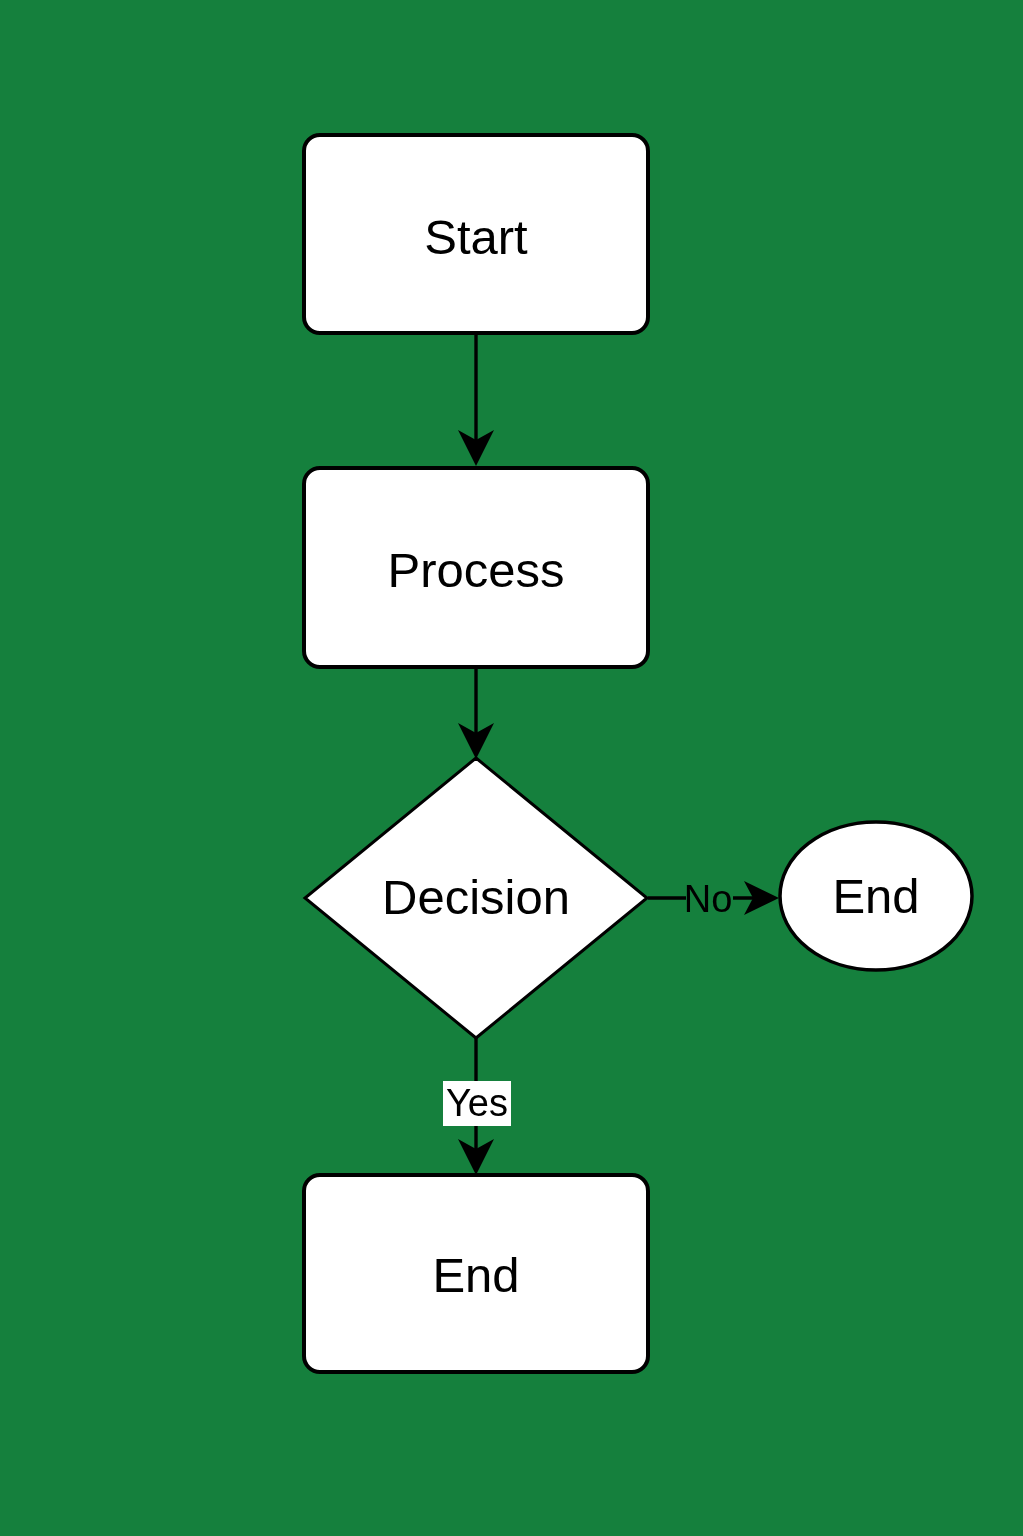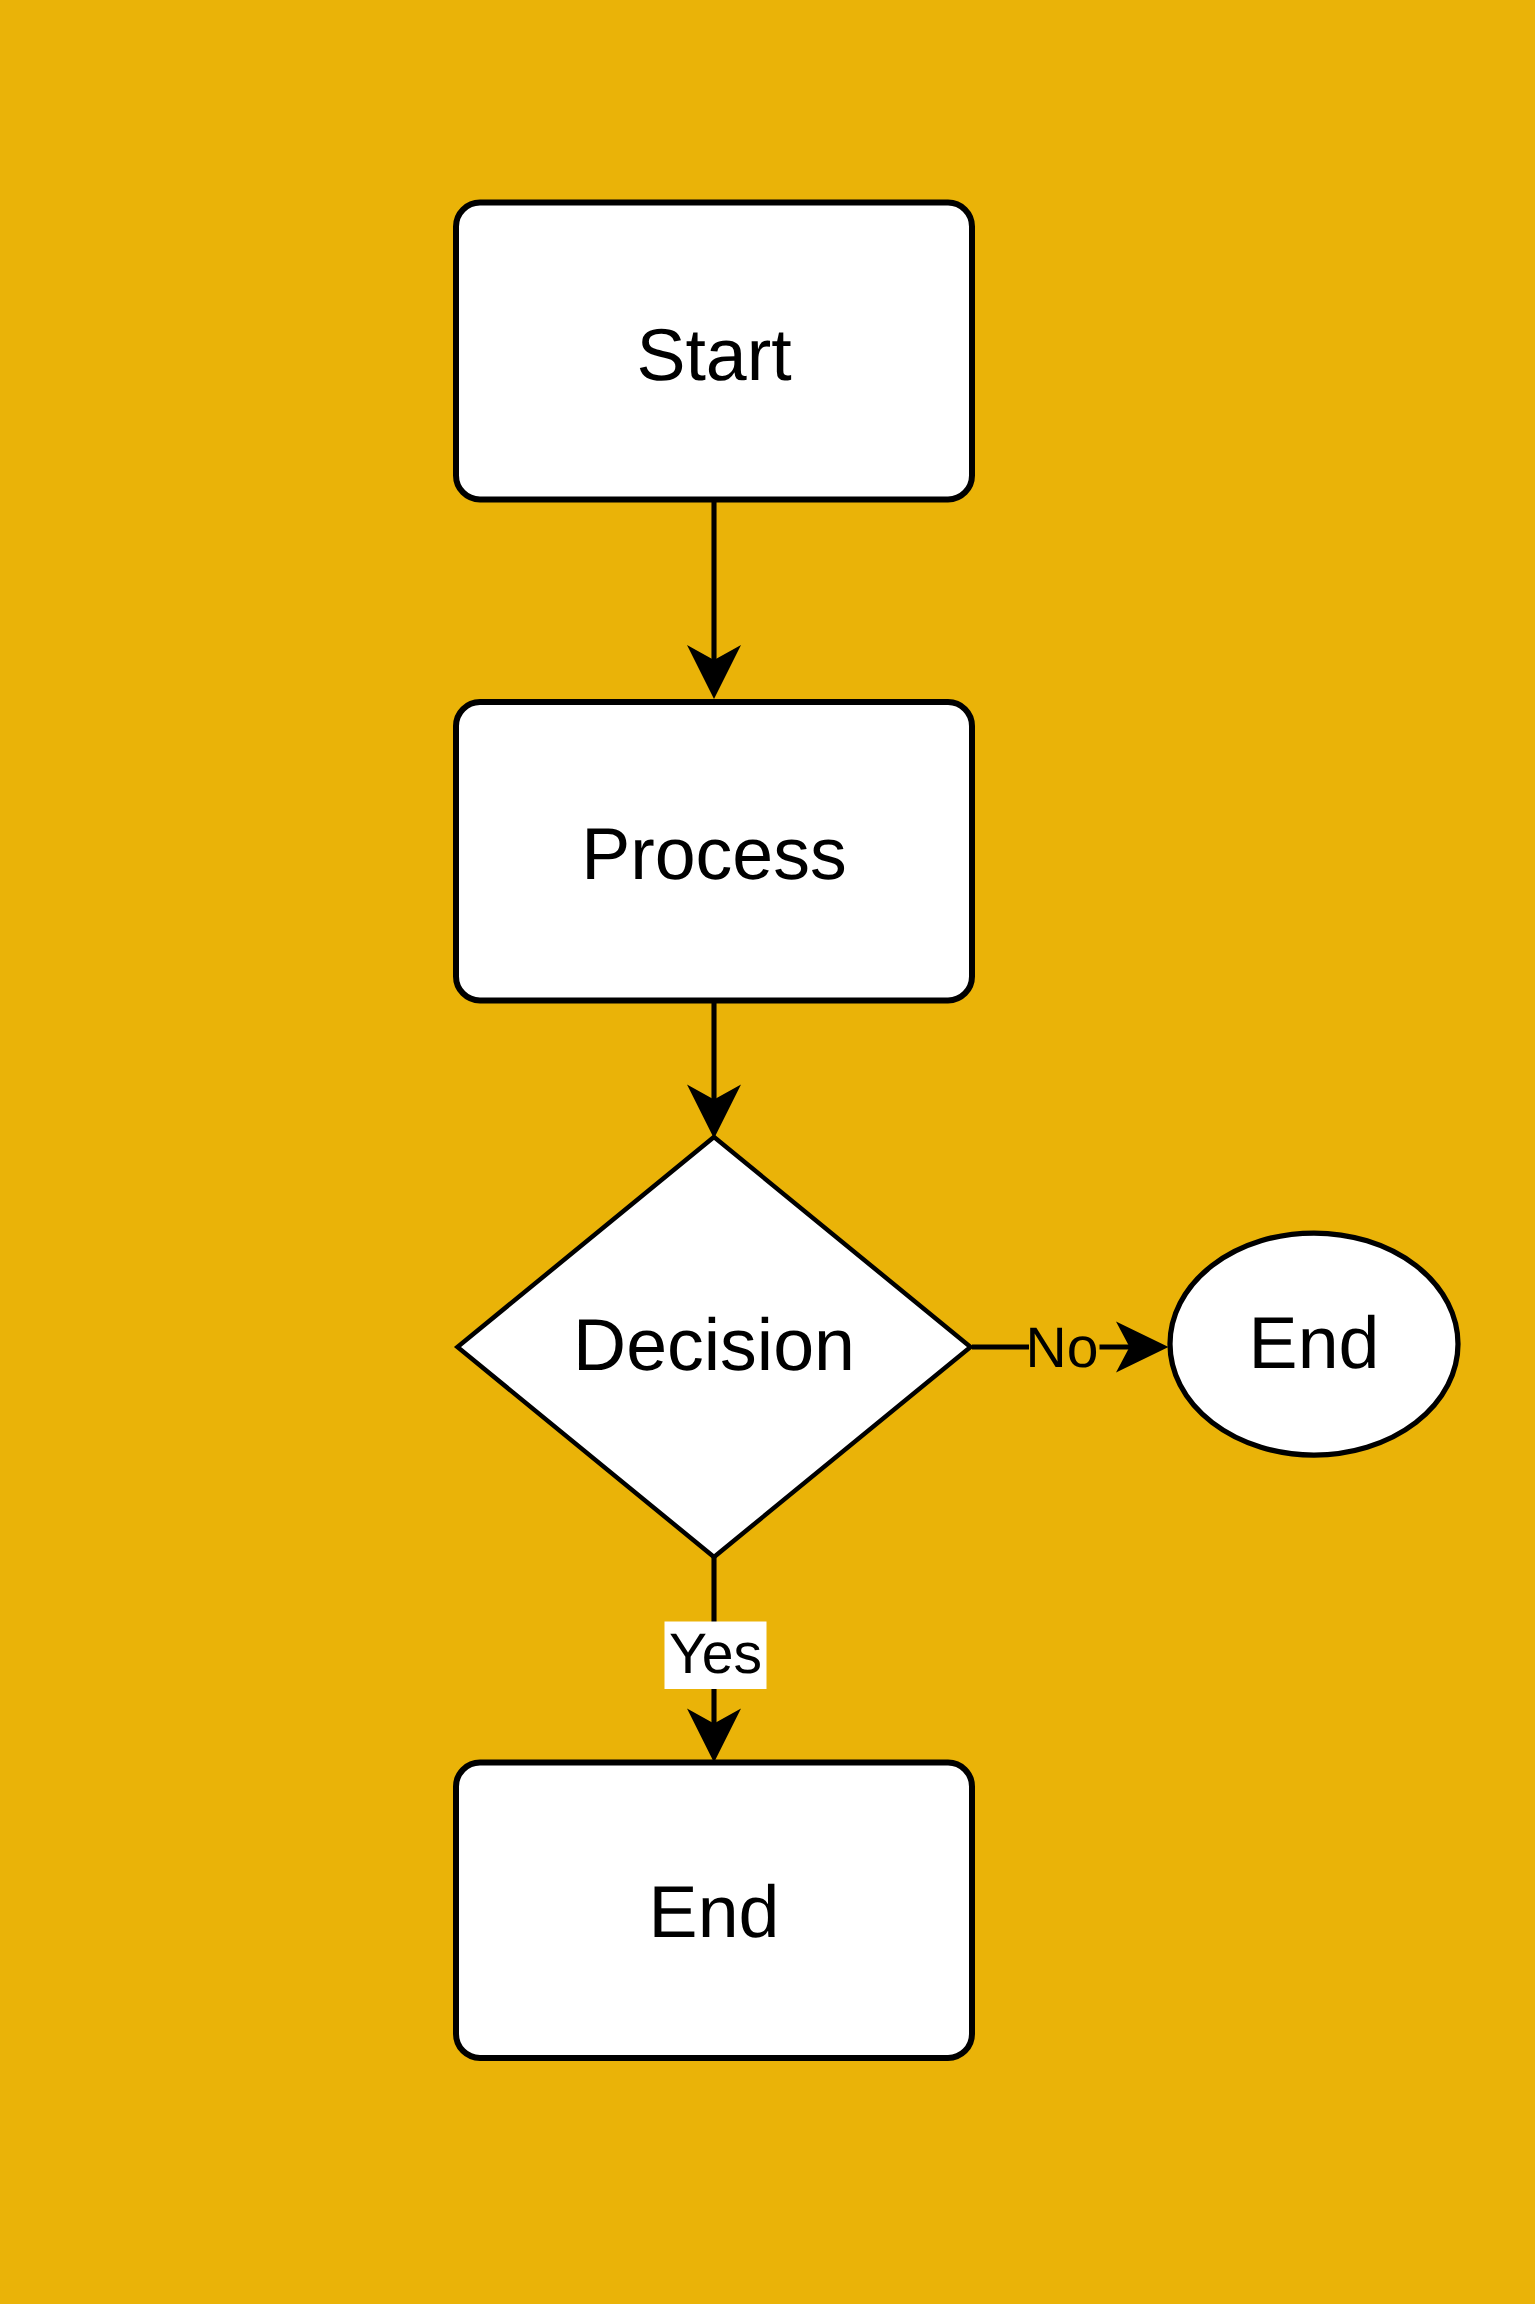--- a/index.html
+++ b/index.html
@@ -11,21 +11,21 @@
   body {
     width: 1023px;
     height: 1536px;
     overflow: hidden;
     font-family: "Liberation Sans", sans-serif;
   }
   #flowchart-canvas {
     position: relative;
     width: 1023px;
     height: 1536px;
-    background: #eab308;
+    background: #15803d;
   }
   svg.diagram-layer {
     position: absolute;
     top: 0;
     left: 0;
     width: 1023px;
     height: 1536px;
     display: block;
   }
   .node-shape {

